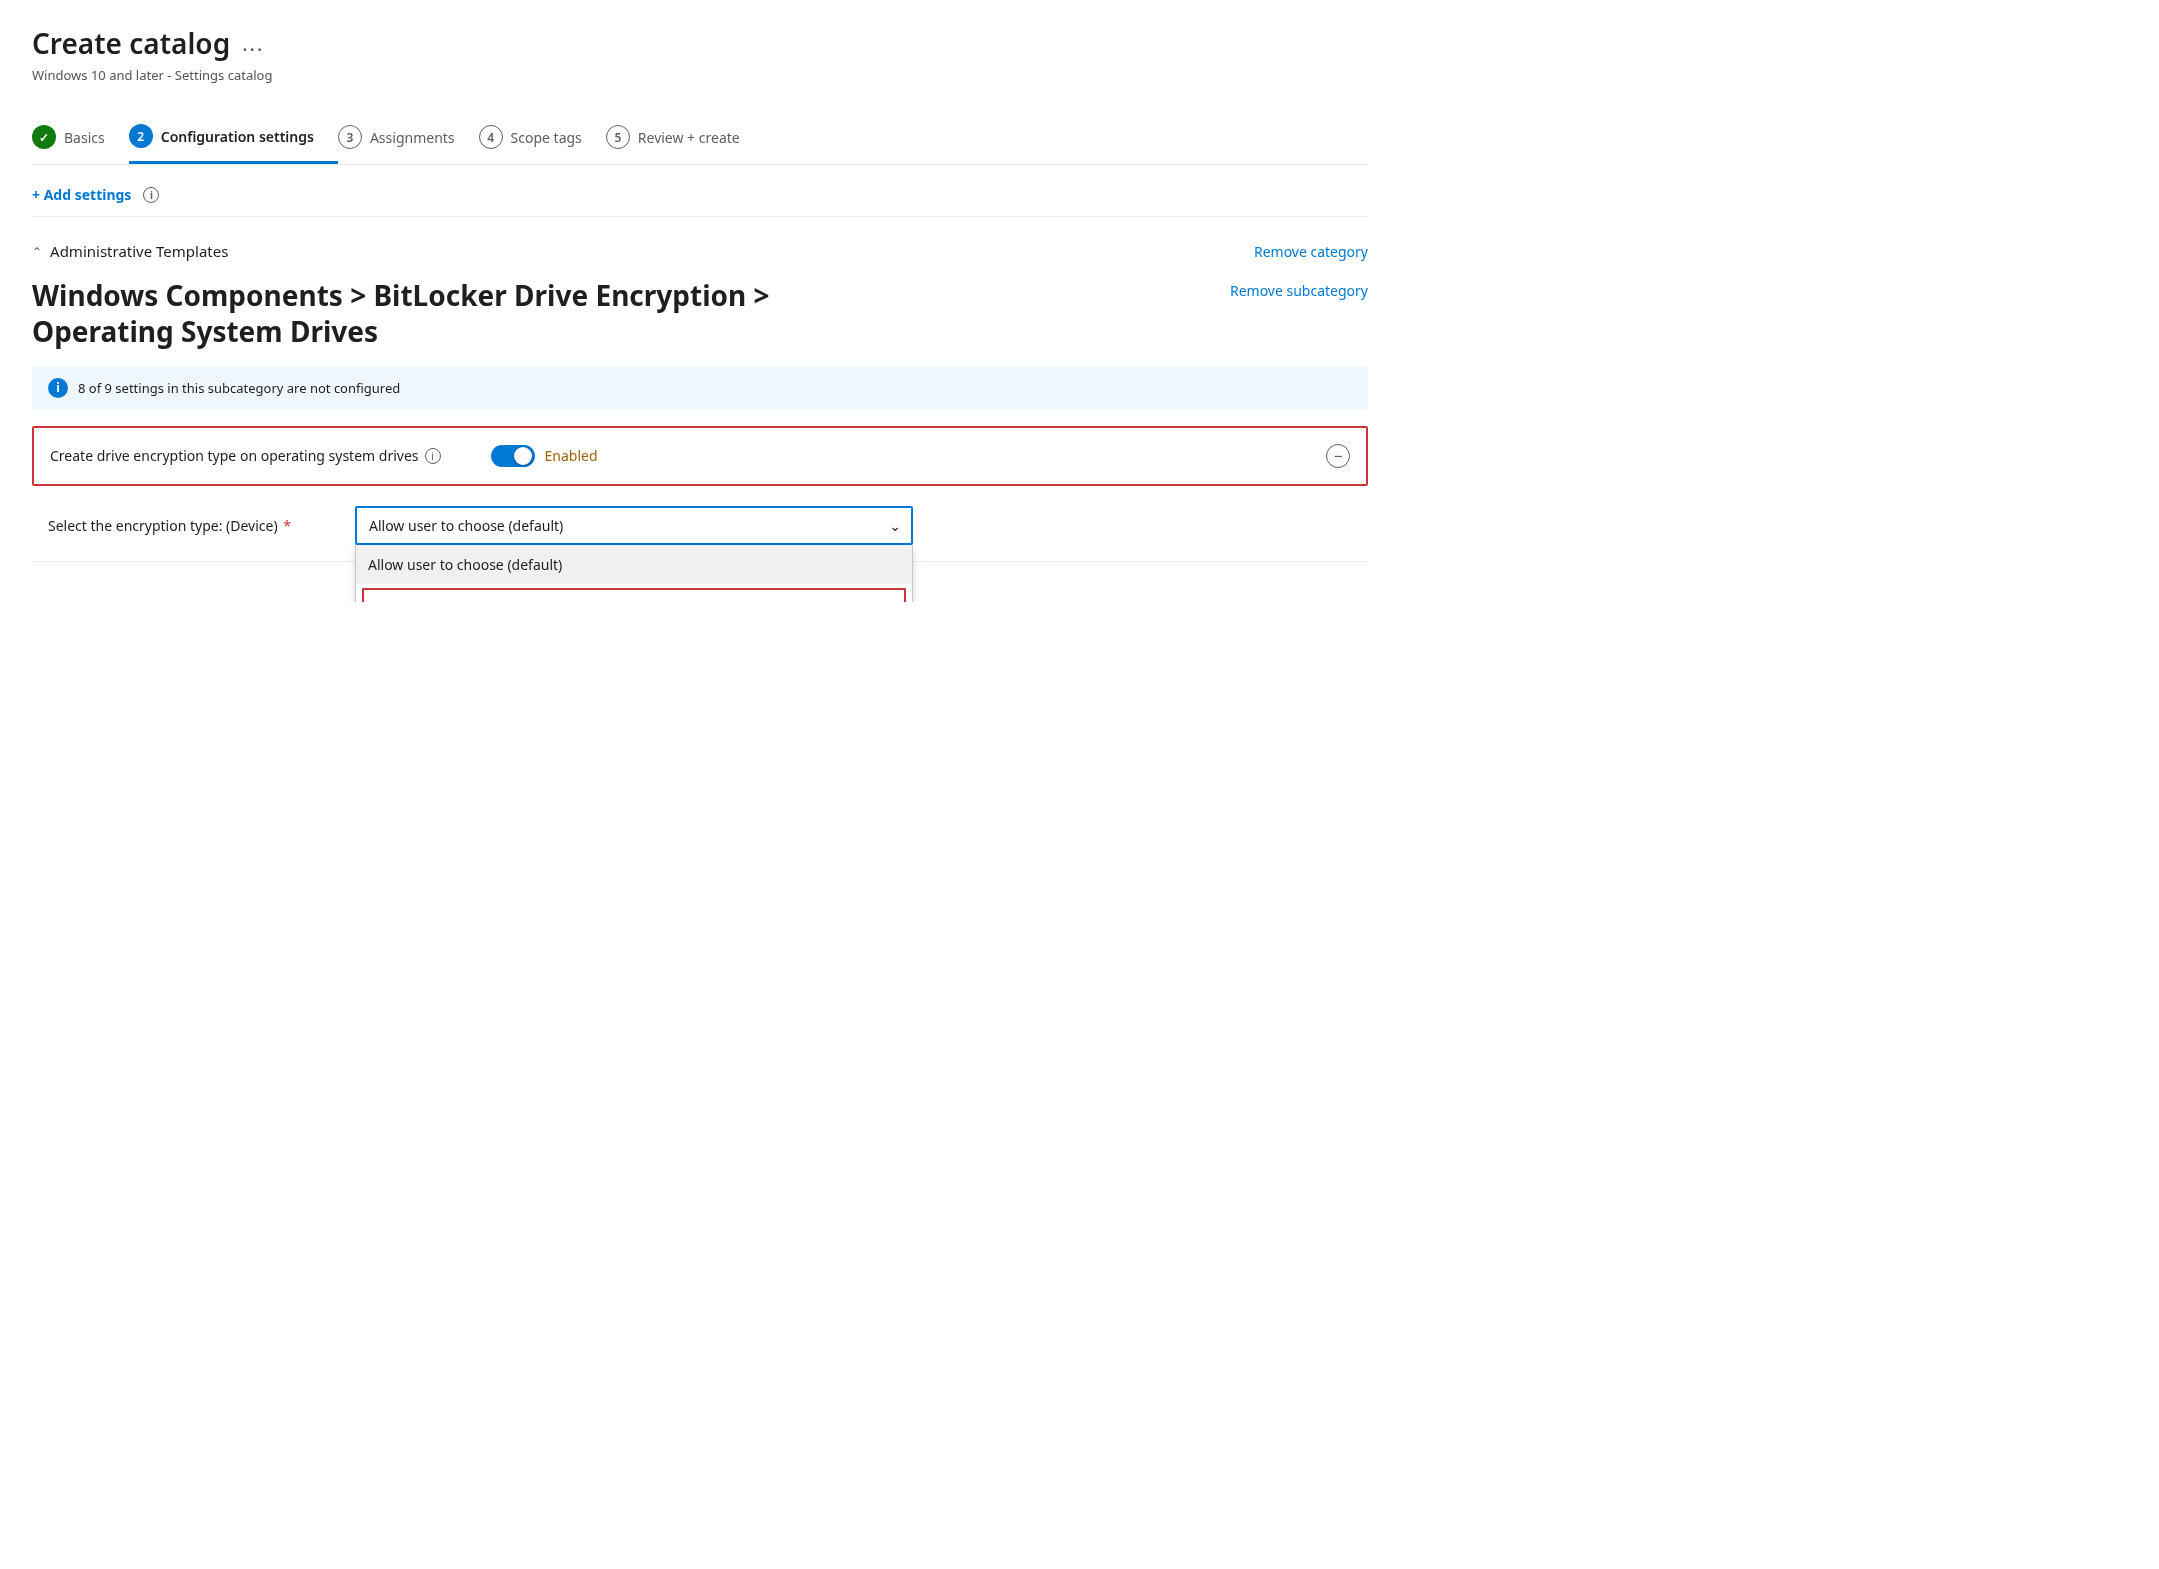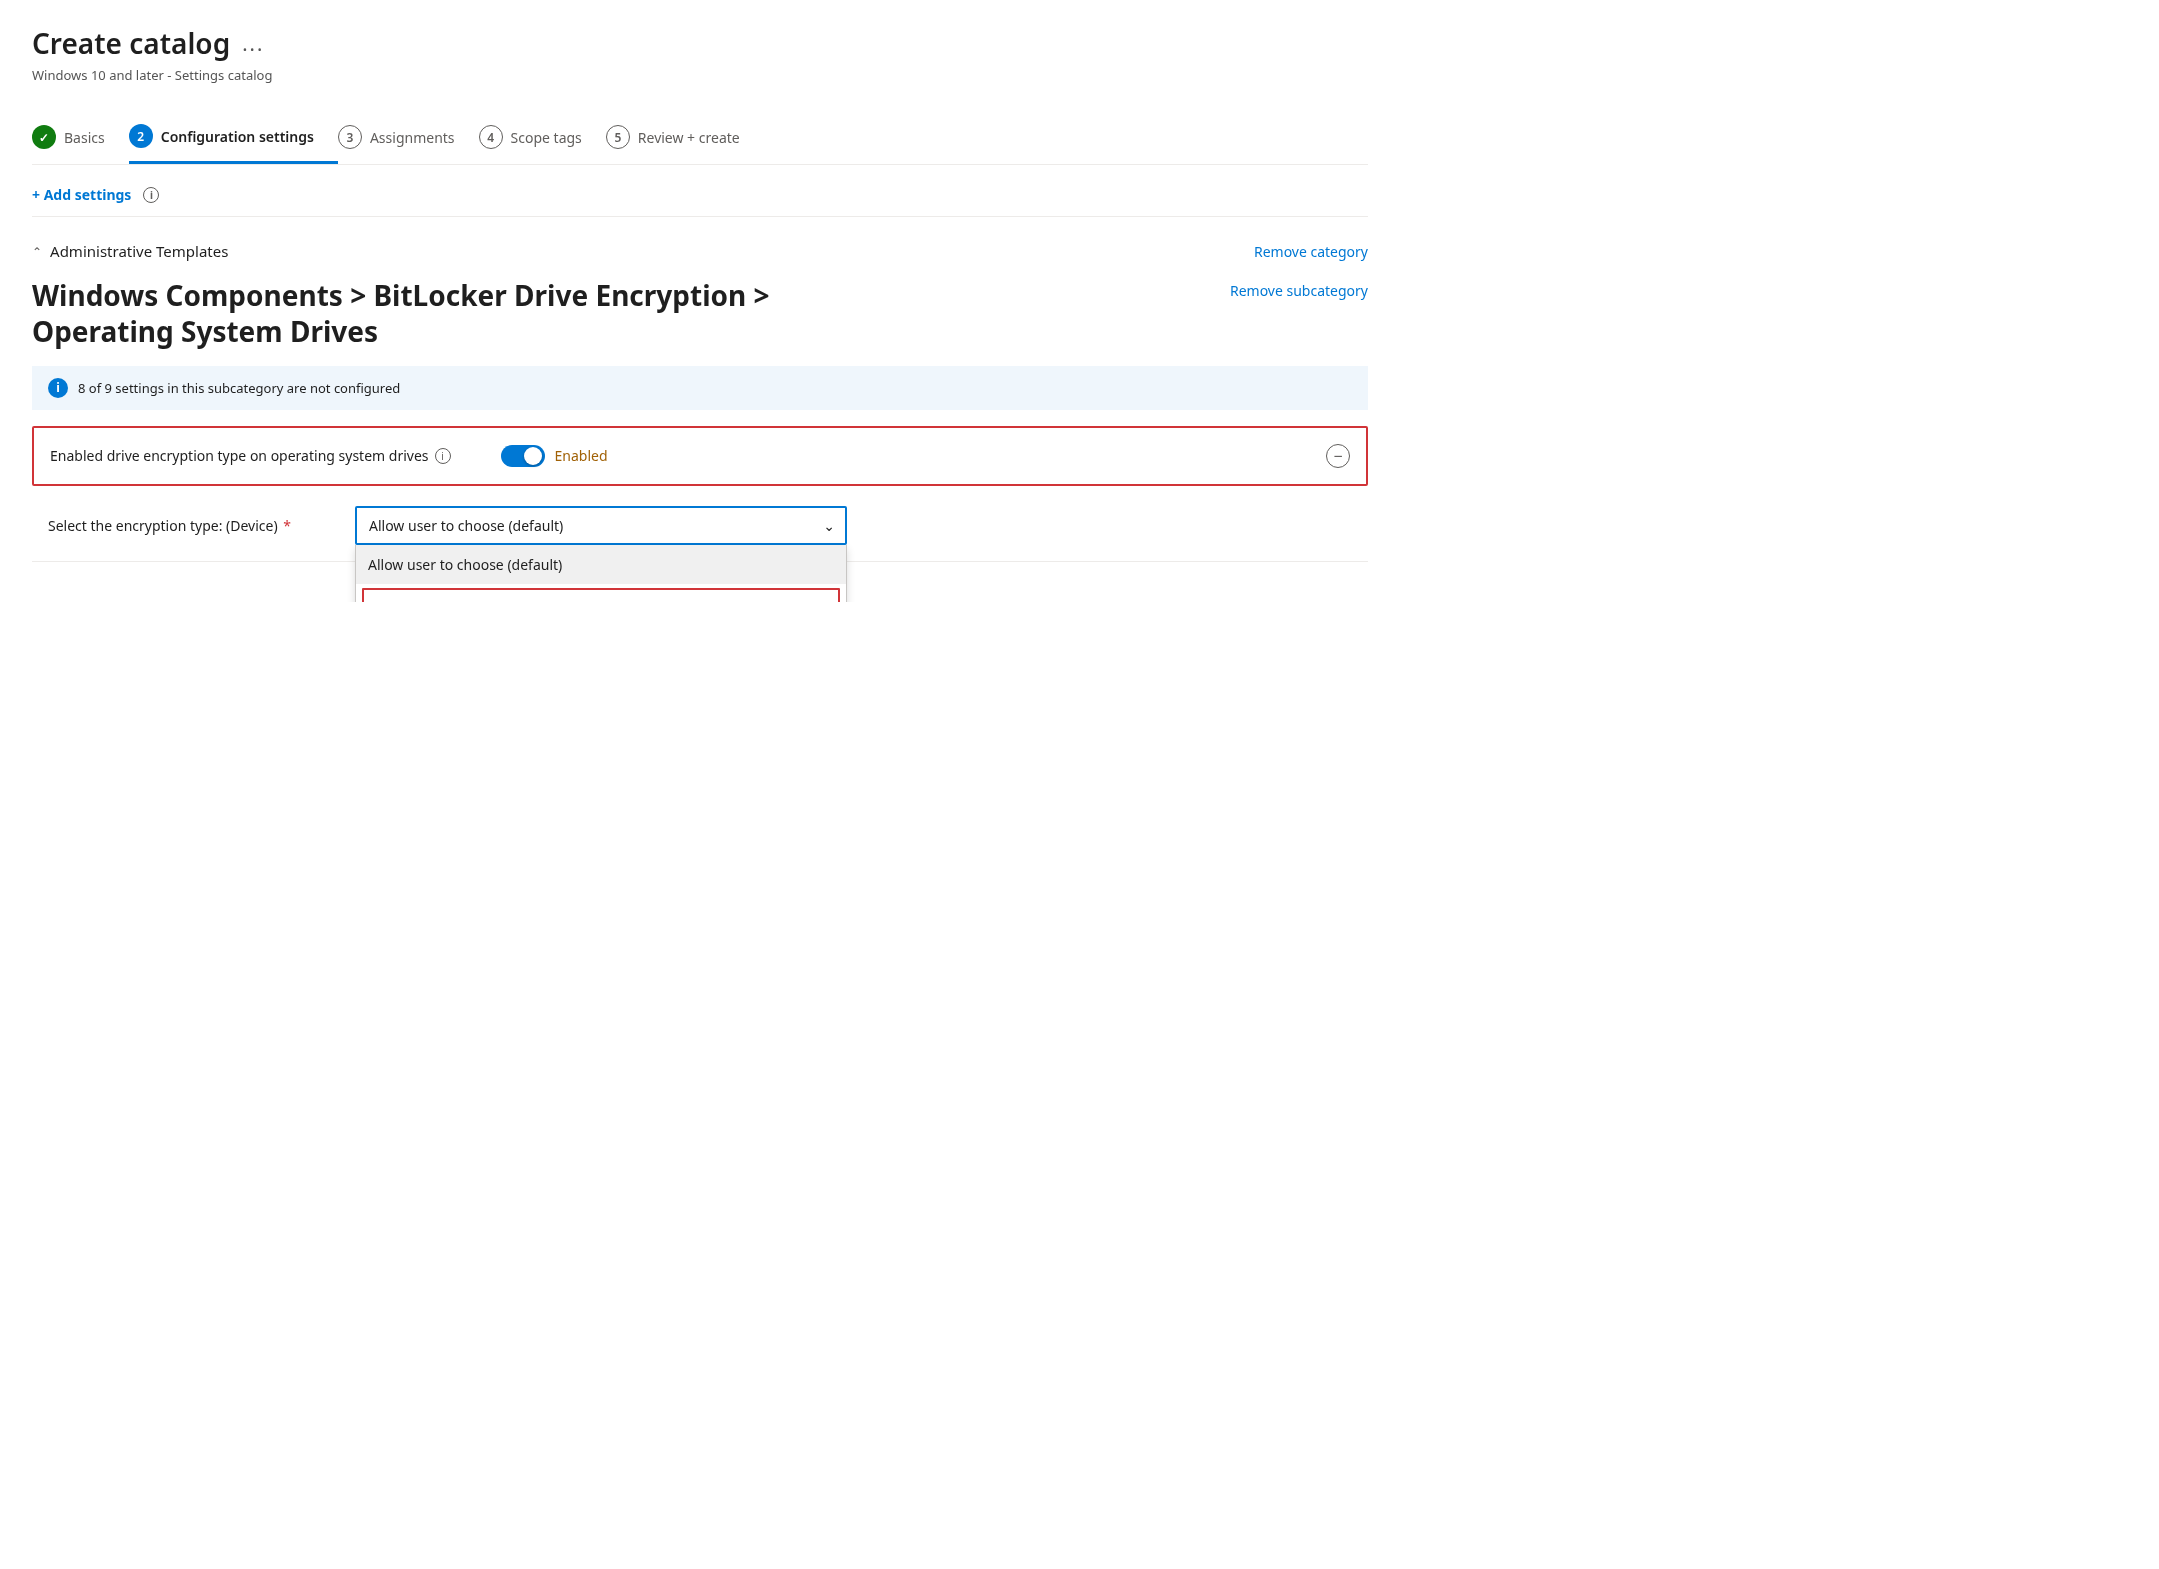--- a/index.html
+++ b/index.html
@@ -256,21 +256,21 @@
       color: #1f1f1f;
       min-width: 280px;
       white-space: nowrap;
     }
     .required-star {
       color: #d13438;
       margin-left: 2px;
     }
     .dropdown-container {
       position: relative;
-      width: 492px;
+      width: 558px;
     }
     .dropdown-selected {
       border: 2px solid #0078d4;
       border-radius: 2px;
       padding: 8px 36px 8px 12px;
       font-size: 14px;
       color: #1f1f1f;
       background: #fff;
       cursor: pointer;
       display: flex;
@@ -375,21 +375,21 @@
   </div>
 
   <div class="info-banner">
     <div class="info-banner-icon">i</div>
     <span>8 of 9 settings in this subcategory are not configured</span>
   </div>
 
   <div class="setting-row">
     <div class="setting-row-left">
       <div class="setting-label">
-        <span>Enabled drive encryption type on operating system drives</span>
+        <span>Create drive encryption type on operating system drives</span>
         <span class="info-circle">i</span>
       </div>
       <div class="toggle-container">
         <div class="toggle">
           <div class="toggle-knob"></div>
         </div>
         <span class="toggle-label">Enabled</span>
       </div>
     </div>
     <div class="minus-circle">

